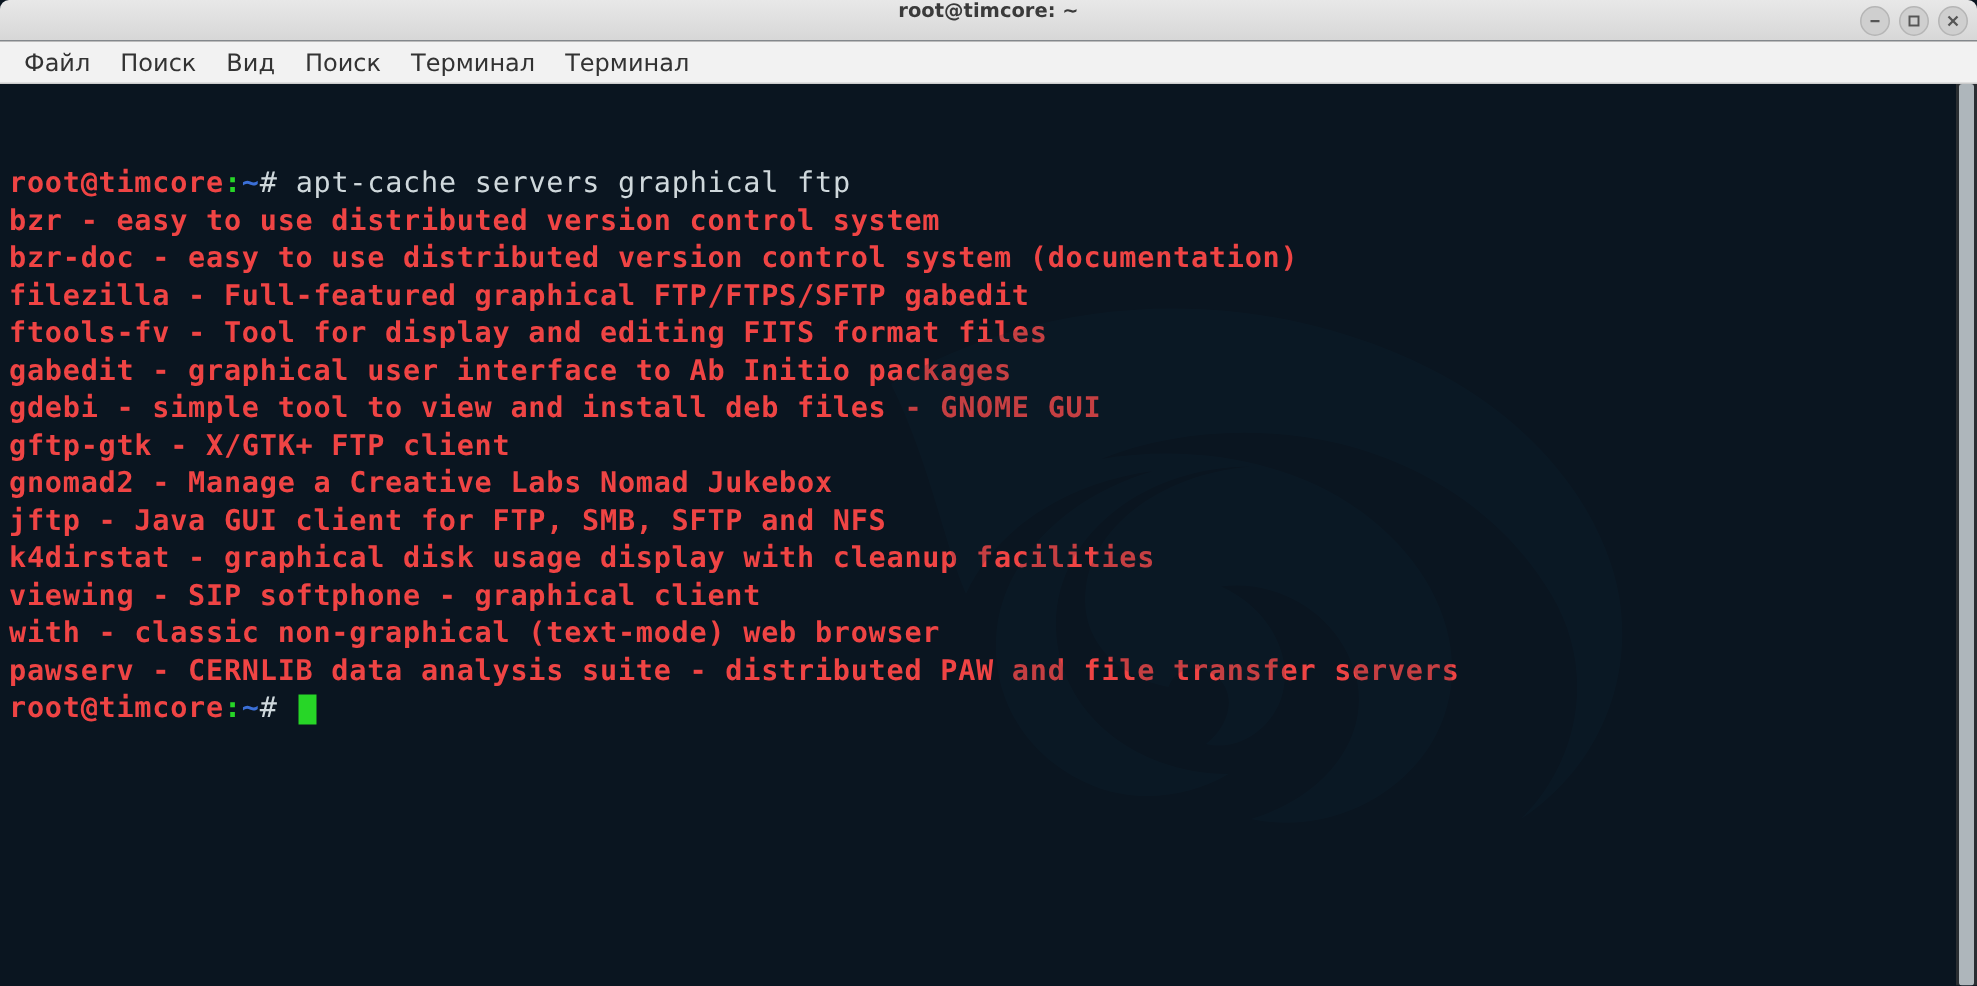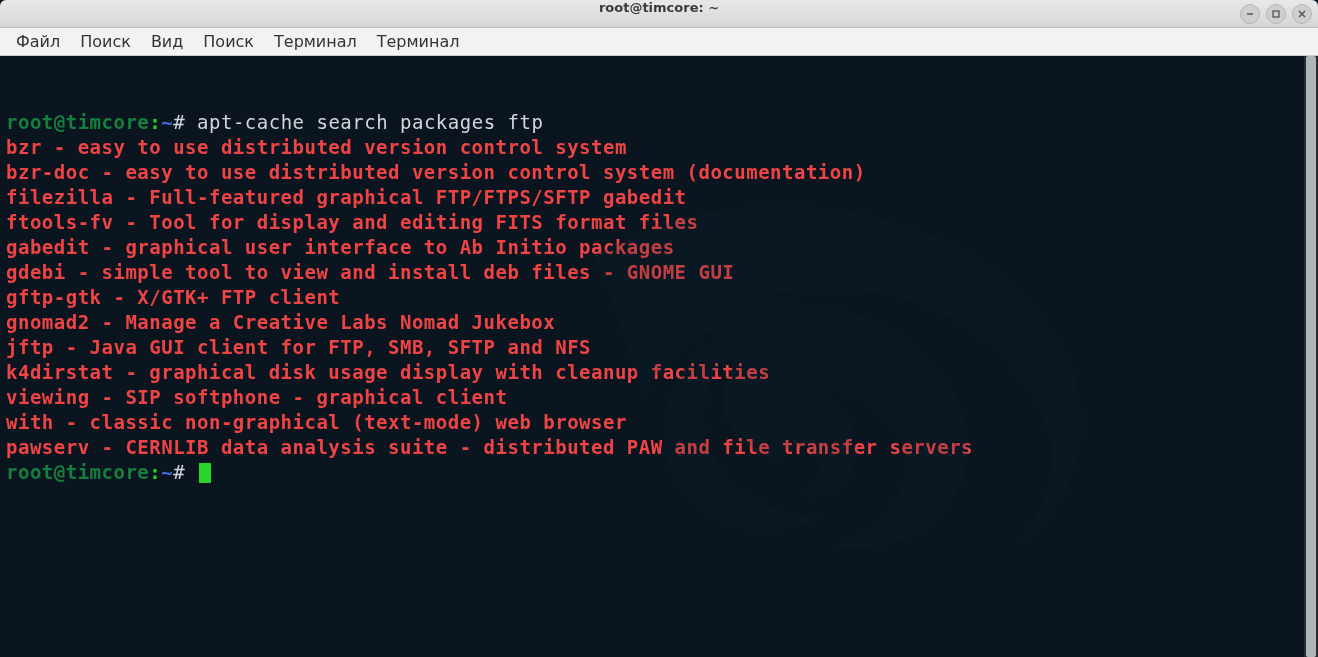--- a/index.html
+++ b/index.html
@@ -92,21 +92,21 @@
   }
   .dragon-bg {
     position: absolute;
     right: 160px;
     top: 80px;
     width: 620px;
     height: 520px;
     opacity: 0.18;
     pointer-events: none;
   }
-  .prompt-user { color: #15803d; font-weight: bold; }
+  .prompt-user { color: #ef4444; font-weight: bold; }
   .prompt-sep  { color: #27d627; }
   .prompt-path { color: #3b6fd6; }
   .prompt-hash { color: #cfd8dc; font-weight: normal; }
   .cmd { color: #cfd8dc; font-weight: normal; }
   .out { color: #ef4444; }
   .cursor {
     display: inline-block;
     width: 12px;
     height: 20px;
     background: #27d627;
@@ -162,21 +162,21 @@
     <div class="menu-item">Поиск</div>
     <div class="menu-item">Терминал</div>
     <div class="menu-item">Терминал</div>
   </div>
 
   <div class="terminal-area">
     <div class="terminal">
       <svg class="dragon-bg" viewBox="0 0 600 520">
         <path fill="#0f2a3a" d="M60 120 C160 60 300 50 420 110 C470 135 520 180 540 240 C560 300 540 370 480 410 C520 370 530 310 500 260 C470 210 420 175 360 160 C310 148 250 150 200 170 C260 160 330 170 380 210 C430 250 450 310 420 360 C395 400 345 420 300 410 C350 395 380 355 370 315 C360 275 320 250 280 255 C310 268 330 300 320 330 C312 352 290 365 270 360 C285 348 290 330 280 318 C268 305 250 308 245 322 C210 315 185 290 190 255 C195 215 240 180 300 175 C230 175 170 220 170 280 C170 340 225 380 285 380 C260 395 225 400 195 388 C155 372 128 335 130 290 C132 240 175 195 235 178 C180 185 130 215 110 260 C95 225 85 170 60 120 Z"></path>
       </svg>
-<span class="prompt-user">root@timcore</span><span class="prompt-sep">:</span><span class="prompt-path">~</span><span class="prompt-hash">#</span> <span class="cmd">apt-cache search packages ftp</span>
+<span class="prompt-user">root@timcore</span><span class="prompt-sep">:</span><span class="prompt-path">~</span><span class="prompt-hash">#</span> <span class="cmd">apt-cache servers graphical ftp</span>
 <span class="out">bzr - easy to use distributed version control system</span>
 <span class="out">bzr-doc - easy to use distributed version control system (documentation)</span>
 <span class="out">filezilla - Full-featured graphical FTP/FTPS/SFTP gabedit</span>
 <span class="out">ftools-fv - Tool for display and editing FITS format files</span>
 <span class="out">gabedit - graphical user interface to Ab Initio packages</span>
 <span class="out">gdebi - simple tool to view and install deb files - GNOME GUI</span>
 <span class="out">gftp-gtk - X/GTK+ FTP client</span>
 <span class="out">gnomad2 - Manage a Creative Labs Nomad Jukebox</span>
 <span class="out">jftp - Java GUI client for FTP, SMB, SFTP and NFS</span>
 <span class="out">k4dirstat - graphical disk usage display with cleanup facilities</span>

